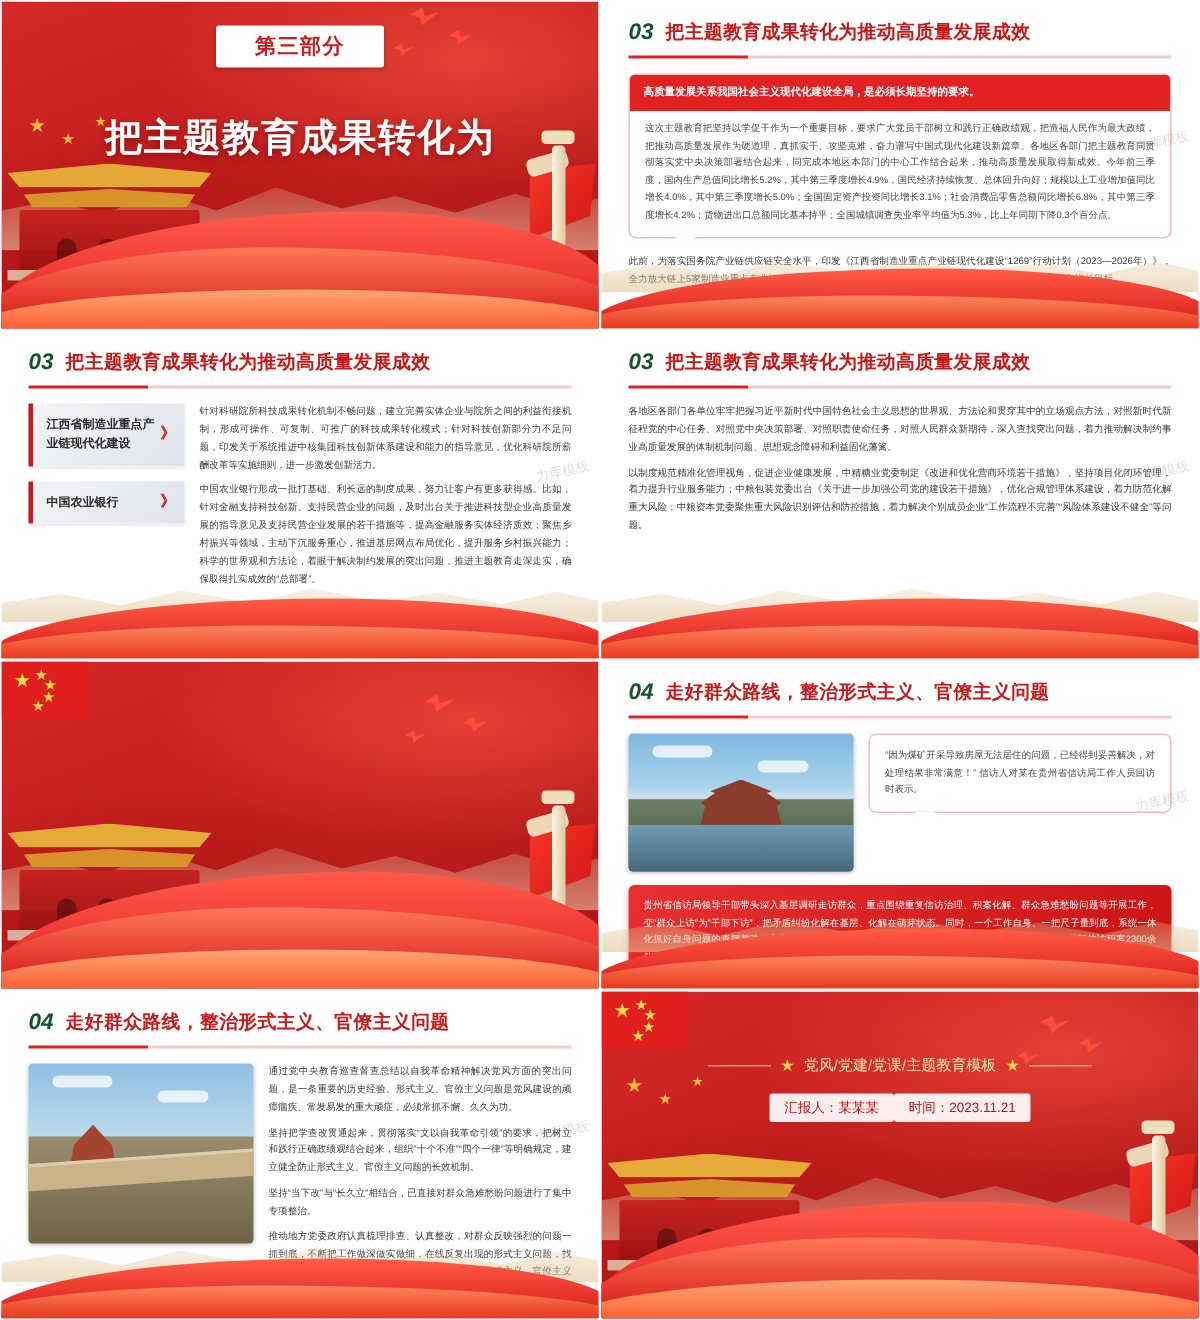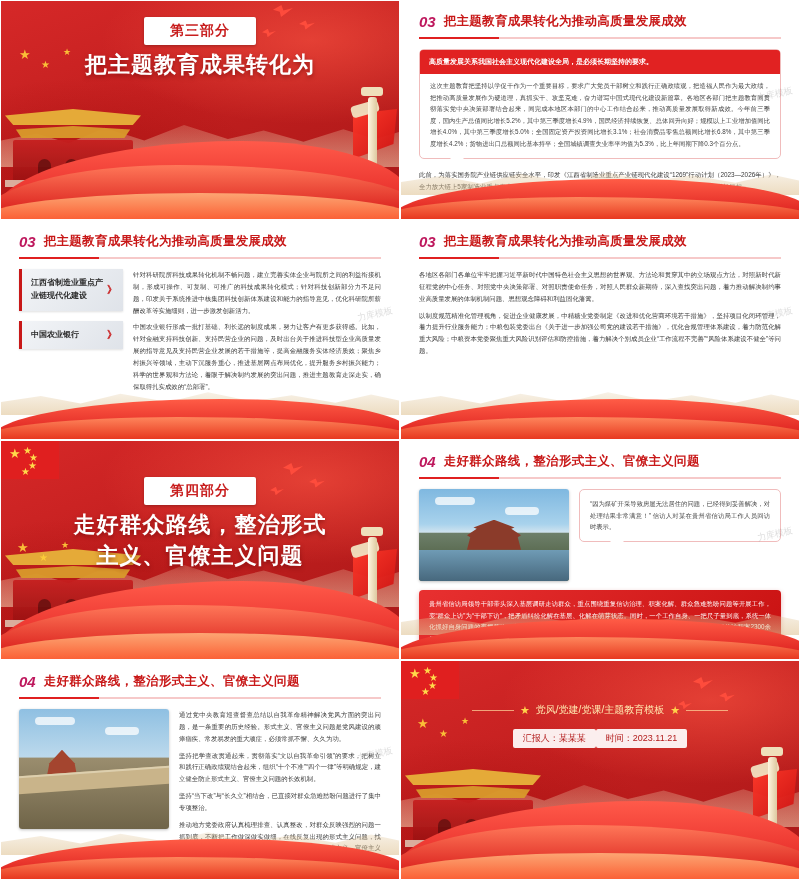--- a/index.html
+++ b/index.html
@@ -130,23 +130,23 @@
     padding: 5px 26px;
     background: #ffffff;
     color: #c81e1e;
     font-size: 14px;
     font-weight: bold;
     letter-spacing: 1px;
     border-radius: 2px;
     box-shadow: 0 1px 3px rgba(0,0,0,.25);
   }
   .cover-title {
-    margin-top: 5px;
+    margin-top: 30px;
     color: #ffffff;
-    font-size: 22px;
+    font-size: 25px;
     font-weight: bold;
     line-height: 1.4;
     letter-spacing: 1px;
     text-shadow: 0 2px 4px rgba(90,0,0,.5);
   }
   .cover-title .l2 { display:block; }
 
   
   .cover-last .cover-title { font-size: 19px; margin-top: 26px; }
   .tagline {
@@ -166,21 +166,21 @@
     padding: 3px 10px; border-radius: 2px;
   }
 
   
   .content { background:#fff; }
   .c-head {
     display:flex; align-items:center; gap:8px;
     padding: 12px 18px 0;
   }
   .c-num {
-    color:#be185d; font-size: 15px; font-weight: bold; font-style: italic;
+    color:#14532d; font-size: 15px; font-weight: bold; font-style: italic;
   }
   .c-title {
     color:#c81818; font-size: 12.5px; font-weight: bold; letter-spacing:.3px;
   }
   .c-rule {
     margin: 7px 18px 0; height: 2px;
     background: linear-gradient(to right, #e02020 0%, #e02020 22%, #f6c9c9 22%, #f6c9c9 100%);
   }
   .c-body { padding: 10px 18px 0; }
   .para {
@@ -408,27 +408,20 @@
       <span class="s" style="left:8px; top:8px; font-size:13px;">★</span>
       <span class="s" style="left:22px; top:5px;">★</span>
       <span class="s" style="left:28px; top:12px;">★</span>
       <span class="s" style="left:27px; top:20px;">★</span>
       <span class="s" style="left:20px; top:26px;">★</span>
     </div>
     <div class="doves">
       <div class="dove" style="left:282px; top:22px;"></div>
       <div class="dove" style="left:306px; top:36px; transform:scale(.8);"></div>
       <div class="dove" style="left:266px; top:44px; transform:scale(.7);"></div>
-    </div>
-    <div class="cover-inner" style="padding-top:36px;">
-      <div class="section-badge">第四部分</div>
-      <div class="cover-title">
-        <span class="l1">走好群众路线，整治形式</span>
-        <span class="l2">主义、官僚主义问题</span>
-      </div>
     </div>
     <div class="gate">
       <div class="roof"></div>
         <div class="roof2"></div>
         <div class="body"></div>
       <div class="arch" style="left:24%"></div>
       <div class="arch" style="left:44%"></div>
       <div class="arch" style="left:64%"></div>
       <div class="base"></div>
     </div>

